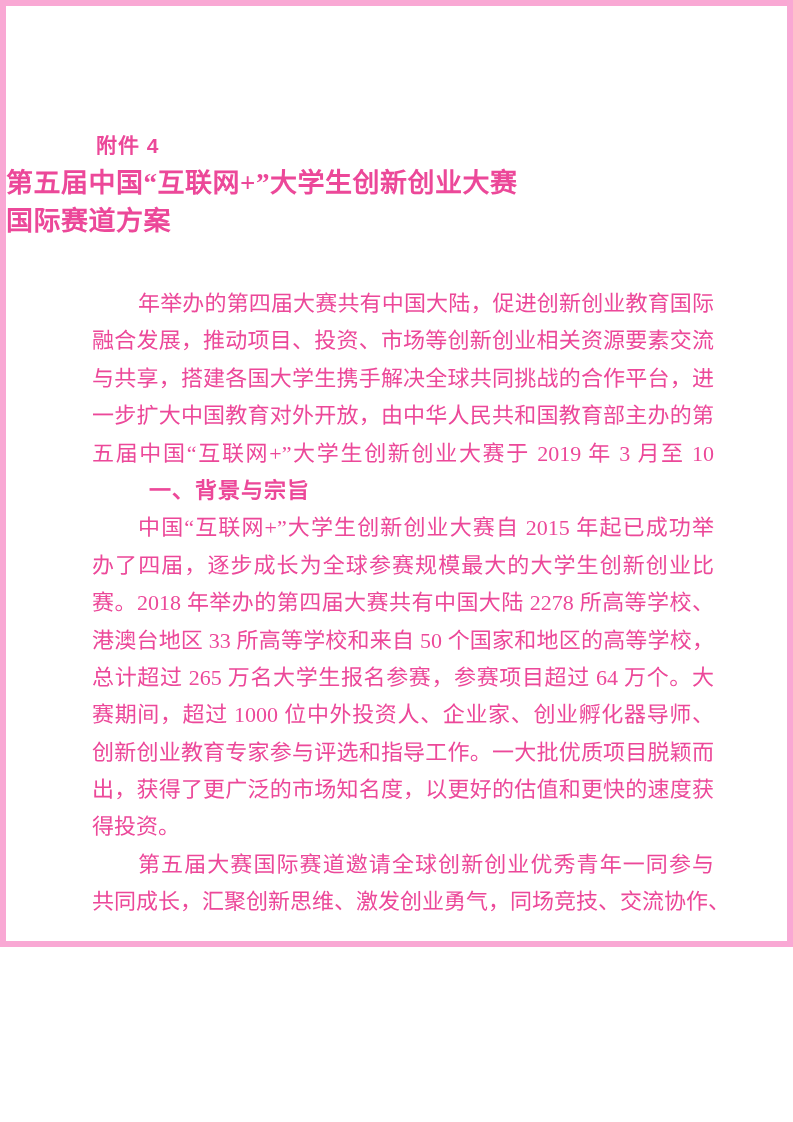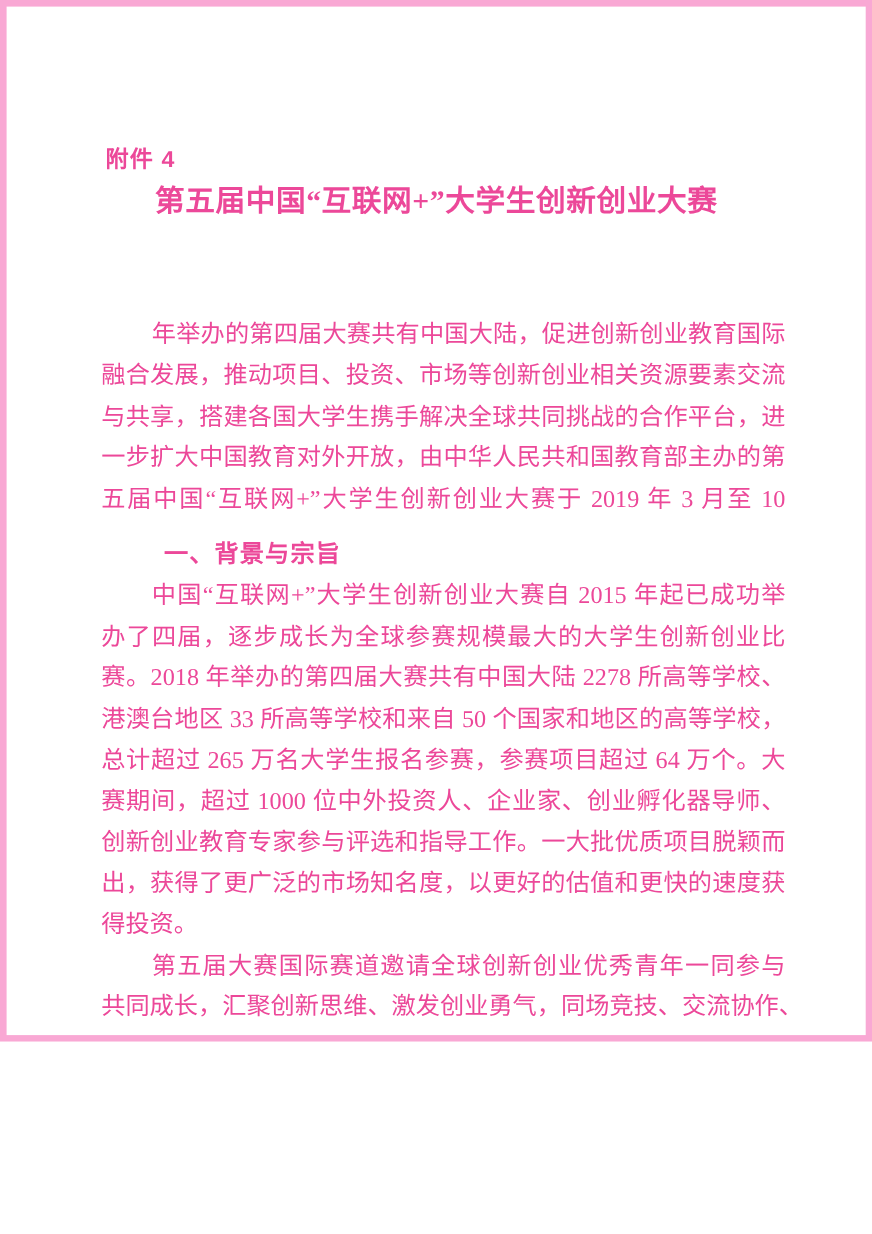--- a/index.html
+++ b/index.html
@@ -26,21 +26,21 @@
     font-weight: 600;
     font-size: 21px;
     line-height: 24px;
     letter-spacing: 1px;
   }
   .doc-title {
     position: absolute;
     left: 0;
     top: 158px;
     width: 100%;
-    text-align: center;
+    text-align: left;
     font-weight: 700;
     font-size: 27px;
     line-height: 38px;
     letter-spacing: 0.5px;
   }
   .body-column {
     position: absolute;
     left: 86px;
     top: 279px;
     width: 622px;
@@ -60,21 +60,20 @@
     text-align-last: left;
   }
   .section-heading {
     height: 37.4px;
     line-height: 37.4px;
     padding-left: 57px;
     font-family: "Liberation Sans", "DejaVu Sans", sans-serif;
     font-weight: 700;
     font-size: 22px;
     letter-spacing: 1px;
-    margin-top: 13px;
   }
   .page-number {
     position: absolute;
     left: 0;
     top: 984px;
     width: 100%;
     text-align: left;
     font-weight: 700;
     font-size: 20px;
     line-height: 26px;
@@ -83,20 +82,21 @@
 </style>
 </head>
 <body>
 
 <div class="page">
 
   <div class="attachment-label">附件 4</div>
 
   <div class="doc-title">
     <div>第五届中国“互联网+”大学生创新创业大赛</div>
+    <div>国际赛道方案</div>
   </div>
 
   <div class="body-column">
 
     <div>
       <div class="line first">年举办的第四届大赛共有中国大陆，促进创新创业教育国际</div>
       <div class="line">融合发展，推动项目、投资、市场等创新创业相关资源要素交流</div>
       <div class="line">与共享，搭建各国大学生携手解决全球共同挑战的合作平台，进</div>
       <div class="line">一步扩大中国教育对外开放，由中华人民共和国教育部主办的第</div>
       <div class="line">五届中国“互联网+”大学生创新创业大赛于 2019 年 3 月至 10</div>

